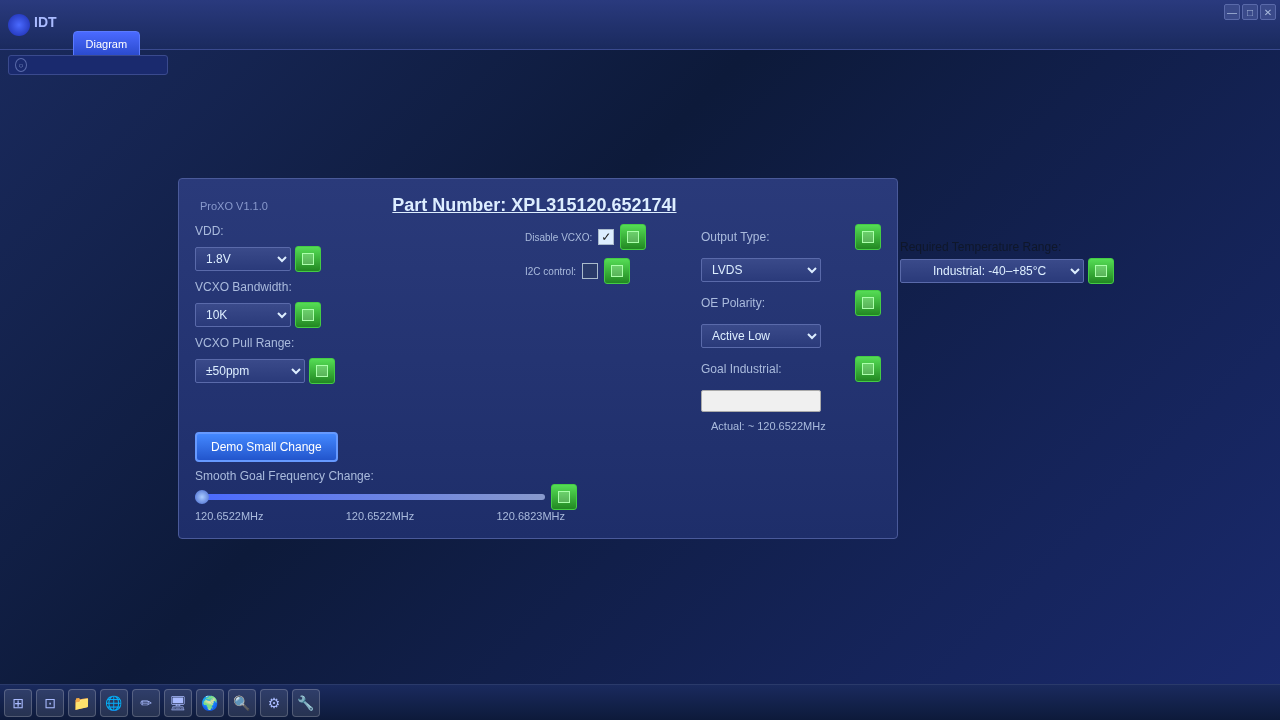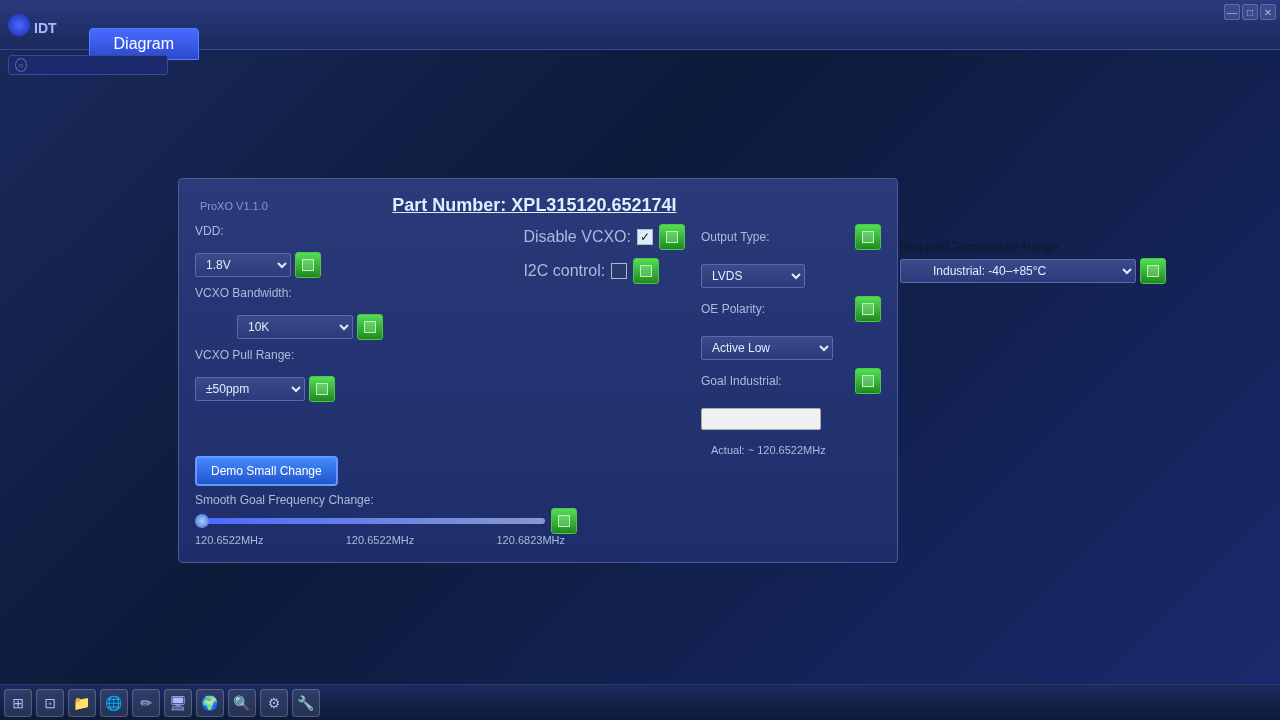--- a/index.html
+++ b/index.html
@@ -19,45 +19,45 @@
       height: 50px;
       background: linear-gradient(180deg, #2a3a7e 0%, #1a2a5e 100%);
       border-bottom: 1px solid #3a4a8e;
       display: flex;
       align-items: center;
       padding: 0 8px;
     }
 
     .idt-logo {
       display: flex;
-      align-items: flex-end;
-      margin-right: 32px;
+      align-items: flex-start;
+      margin-right: 16px;
     }
 
     .idt-logo-circle {
       width: 22px;
       height: 22px;
       background: radial-gradient(circle, #4a6aff, #1a2aaa);
       border-radius: 50%;
       margin-right: 4px;
     }
 
     .idt-logo-text {
       color: #aabbff;
       font-size: 14px;
       font-weight: bold;
     }
 
     .diagram-tab {
       background: linear-gradient(180deg, #4a6aff 0%, #2a4acc 100%);
       border: 1px solid #5a7aff;
       border-radius: 4px 4px 0 0;
-      padding: 6px 24px;
+      padding: 6px 12px;
       color: #fff;
-      font-size: 16px;
+      font-size: 11px;
       margin-top: 38px;
     }
 
     .search-bar {
       position: absolute;
       top: 55px;
       left: 8px;
       background: #1a2a6e;
       border: 1px solid #3a4a8e;
       border-radius: 3px;
@@ -110,21 +110,21 @@
       font-size: 18px;
       font-weight: bold;
       color: #ddeeff;
       text-decoration: underline;
       text-align: center;
     }
 
     .field-group {
       display: flex;
       flex-direction: column;
-      gap: 14px;
+      gap: 8px;
     }
 
     .field-label {
       color: #aabbdd;
       font-size: 12px;
     }
 
     .field-row {
       display: flex;
       align-items: center;
@@ -162,21 +162,21 @@
     }
 
     .checkbox-row {
       display: flex;
       align-items: center;
       gap: 6px;
     }
 
     .checkbox-label {
       color: #aabbdd;
-      font-size: 16px;
+      font-size: 10px;
     }
 
     .checkbox-field {
       width: 16px;
       height: 16px;
       background: #ddeeff;
       border: 1px solid #aabbcc;
       cursor: pointer;
       display: flex;
       align-items: center;
@@ -411,21 +411,21 @@
       <div class="green-btn">
         <div class="green-btn-icon"></div>
       </div>
     </div>
   </div>
 </div>
 
 <div class="temp-panel">
   <span class="temp-label">Required Temperature Range:</span>
   <div class="temp-row">
-    <select style="width:236px;padding-left:28px;">
+    <select style="width:184px;padding-left:28px;">
       <option>Industrial: -40–+85°C</option>
     </select>
     <div class="green-btn">
       <div class="green-btn-icon"></div>
     </div>
   </div>
 </div>
 
 <div class="dialog">
 
@@ -447,21 +447,21 @@
           </select>
           <div class="green-btn">
             <div class="green-btn-icon"></div>
           </div>
         </div>
       </div>
 
       <div class="field-group">
         <span class="field-label">VCXO Bandwidth:</span>
         <div class="field-row">
-          <select style="width:116px;margin-left:42px;">
+          <select style="width:96px;">
             <option>10K</option>
           </select>
           <div class="green-btn">
             <div class="green-btn-icon"></div>
           </div>
         </div>
       </div>
 
       <div class="field-group">
         <span class="field-label">VCXO Pull Range:</span>
@@ -497,33 +497,33 @@
 
     <div class="col" style="min-width:180px;">
 
       <div class="field-group">
         <div class="field-row">
           <span class="field-label">Output Type:</span>
           <div class="green-btn" style="margin-left:auto;">
             <div class="green-btn-icon"></div>
           </div>
         </div>
-        <select style="width:104px;">
+        <select style="width:120px;">
           <option>LVDS</option>
         </select>
       </div>
 
       <div class="field-group">
         <div class="field-row">
           <span class="field-label">OE Polarity:</span>
           <div class="green-btn" style="margin-left:auto;">
             <div class="green-btn-icon"></div>
           </div>
         </div>
-        <select style="width:132px;">
+        <select style="width:120px;">
           <option>Active Low</option>
         </select>
       </div>
 
       <div class="field-group">
         <div class="field-row">
           <span class="field-label">Goal Industrial:</span>
           <div class="green-btn" style="margin-left:auto;">
             <div class="green-btn-icon"></div>
           </div>

